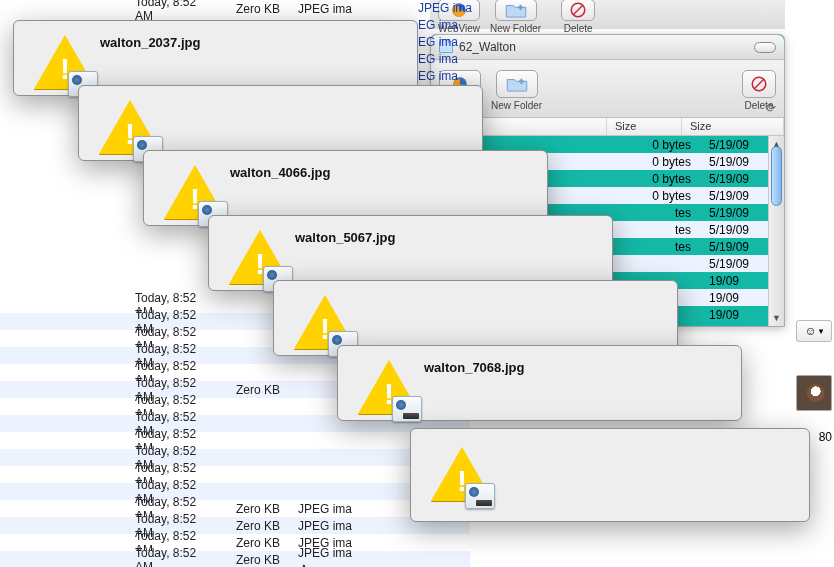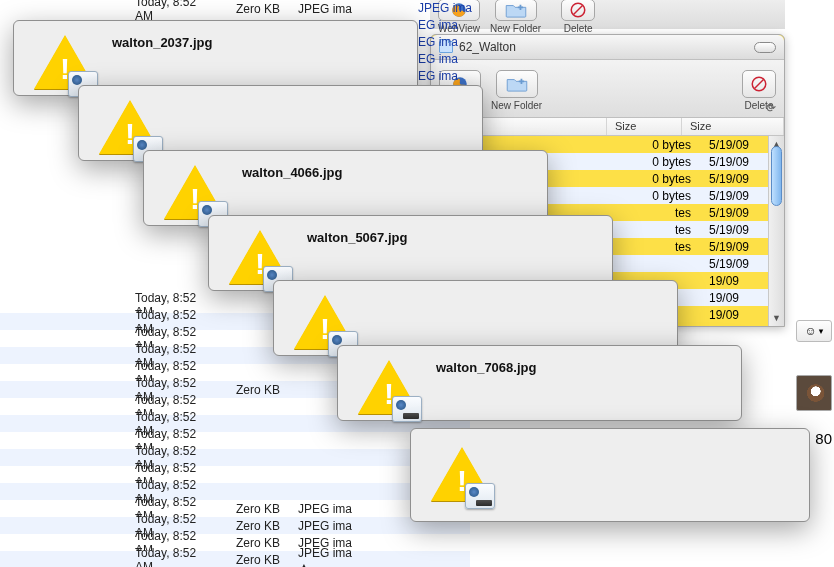--- a/index.html
+++ b/index.html
@@ -15,21 +15,21 @@
   .bg-row.alt { background:#edf3fe; }
   .bg-row .c1 { width: 200px; padding-left: 135px; }
   .bg-row .c2 { width: 80px; text-align: right; }
   .bg-row .c3 { width: 80px; padding-left: 18px; }
 
   
   .kind-frag { position:absolute; left:418px; top:0; font-size:12px; line-height:17px; color:#1a3da8; }
   .kind-frag div { height:17px; white-space:nowrap; }
 
   
-  .finder2 { position:absolute; left:430px; top:0; width:355px; border:1px solid #aaa; border-radius:6px 6px 0 0; background:#fde047; box-shadow:0 2px 10px rgba(0,0,0,.25); }
+  .finder2 { position:absolute; left:430px; top:0; width:355px; border:1px solid #aaa; border-radius:6px 6px 0 0; background:#14b8a6; box-shadow:0 2px 10px rgba(0,0,0,.25); }
   .titlebar { height:25px; background:linear-gradient(#f7f7f7,#dcdcdc); border-bottom:1px solid #bfbfbf; display:flex; align-items:center; padding:0 8px; font-size:12px; color:#333; border-radius:6px 6px 0 0; }
   .titlebar .foldicon { width:14px; height:12px; background:#c9e2ff; border:1px solid #6da6e0; border-radius:1px; margin-right:6px; position:relative; }
   .titlebar .foldicon::before{content:"";position:absolute;top:-3px;left:0;width:7px;height:3px;background:#c9e2ff;border:1px solid #6da6e0;border-bottom:none;border-radius:1px 1px 0 0;}
   .titlebar .pill { position:absolute; right:8px; width:22px; height:11px; border:1px solid #8a8a8a; border-radius:6px; background:linear-gradient(#fff,#e0e0e0);}
   .toolbar { height:58px; background:linear-gradient(#f3f3f3,#dedede); border-bottom:1px solid #bfbfbf; display:flex; align-items:center; gap:10px; padding:3px 8px 0 8px; position:relative;}
   .tool { display:flex; flex-direction:column; align-items:center; font-size:10px; color:#444; }
   .tool .btn { width:42px; height:28px; border:1px solid #a6a6a6; border-radius:5px; background:linear-gradient(#fdfdfd,#e6e6e6); display:flex; align-items:center; justify-content:center; margin-bottom:2px;}
   .tool.delete .btn { width:34px; }
   .toolbar .spacer { flex:1; }
   .refresh { position:absolute; right:8px; bottom:2px; font-size:12px; color:#666; }
@@ -47,21 +47,21 @@
   .vscroll { position:absolute; right:0; top:0; width:16px; background:linear-gradient(90deg,#f0f0f0,#dedede); border-left:1px solid #c8c8c8; }
   .vscroll .thumb{ position:absolute; left:2px; right:2px; top:10px; height:60px; background:linear-gradient(90deg,#bfe0ff,#7fb6ee); border:1px solid #5a8cc7; border-radius:6px;}
   .vscroll .arrow { position:absolute; left:0; right:0; height:16px; display:flex;align-items:center;justify-content:center;font-size:9px;color:#555;}
 
   
   .toolbar-top { position:absolute; left:430px; top:-1px; width:355px; height:30px; background:linear-gradient(#eee,#dcdcdc); display:flex; align-items:flex-start; padding:0 8px; gap:10px; }
   .toolbar-top .tool .btn{height:22px;}
 
   
   .dialog { position:absolute; width:405px; background:#eeeeee; border:1px solid #8f8f8f; border-radius:6px; box-shadow:0 8px 28px rgba(0,0,0,.35); }
-  .dialog .inner { display:flex; gap:16px; padding:18px 18px 16px 20px; }
+  .dialog .inner { display:flex; gap:4px; padding:18px 18px 16px 20px; }
   .warnwrap { position:relative; width:62px; height:58px; flex:0 0 62px; }
   .tri { position:absolute; width:0; height:0; left:0; top:0;
          border-left:31px solid transparent; border-right:31px solid transparent; border-bottom:54px solid #ffd200;
          filter:drop-shadow(0 1px 0 #b89100); }
   .tri::after{ content:"!"; position:absolute; left:-6px; top:17px; width:12px; text-align:center; font-size:30px; font-weight:bold; color:#fff; }
   .prev-mini { position:absolute; right:-2px; bottom:-4px; width:30px; height:26px; background:linear-gradient(#fafcff,#dfe7ef); border:1px solid #9cb0c4; border-radius:3px; box-shadow:0 1px 2px rgba(0,0,0,.3); }
   .prev-mini::before{content:"";position:absolute;left:3px;top:3px;width:10px;height:10px;border-radius:50%;background:radial-gradient(circle,#5a89c7,#23507f);}
   .prev-mini::after{content:"";position:absolute;right:2px;bottom:2px;width:16px;height:6px;background:linear-gradient(#4e4e4e,#2b2b2b);border-radius:1px;}
   .dialog .msg { flex:1; }
   .dialog .msg h4 { font-size:13px; font-weight:bold; color:#111; margin-bottom:8px; }
@@ -318,21 +318,21 @@
     <div>EG ima</div>
     <div>EG ima</div>
     <div>EG ima</div>
   </div>
 
 <div class="smiley-box">
     <span>☺</span>
     <span style="margin-left:2px;font-size:9px;">▾</span>
   </div>
 <div class="thumb-photo"></div>
-<div style="position:absolute;right:2px;top:430px;font-size:15px;">80</div>
+<div style="position:absolute;right:2px;top:430px;font-size:12px;">80</div>
 
 <div id="dialogs">
     <div class="dialog small" style="left: 13px; top: 20px;">
       <div class="inner" style="padding:14px 18px 8px 20px;">
         <div class="warnwrap">
           <div class="tri"></div>
           <div class="prev-mini"></div>
         </div>
         <div class="msg">
           <h4>walton_2037.jpg</h4>

